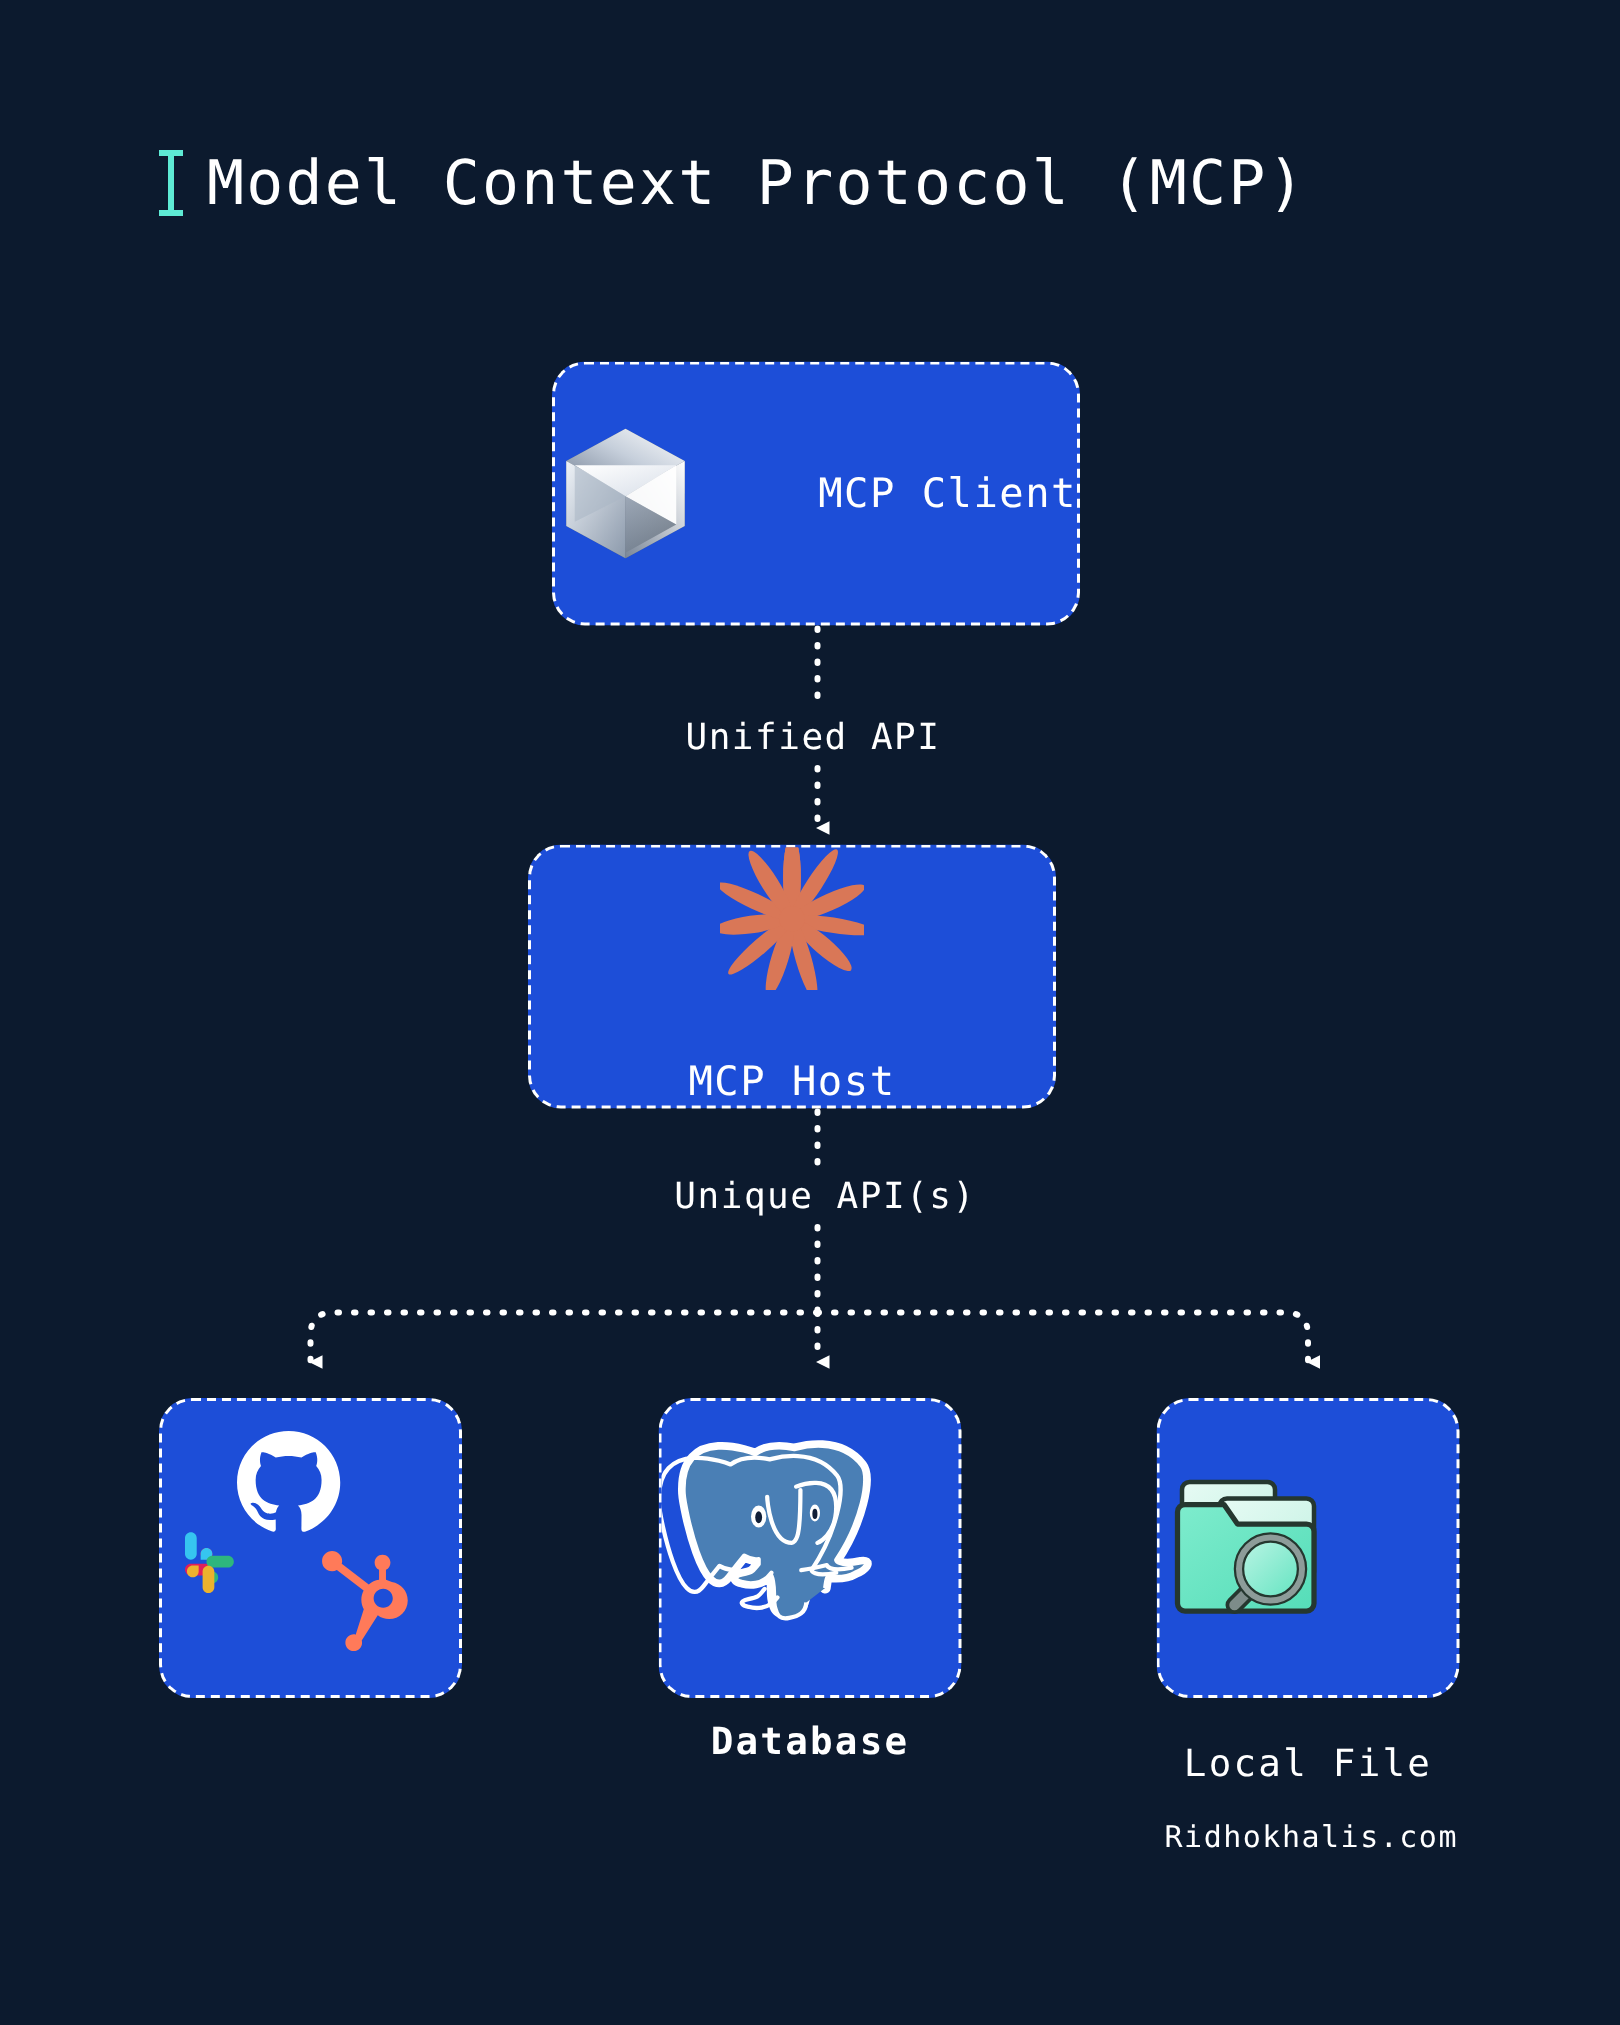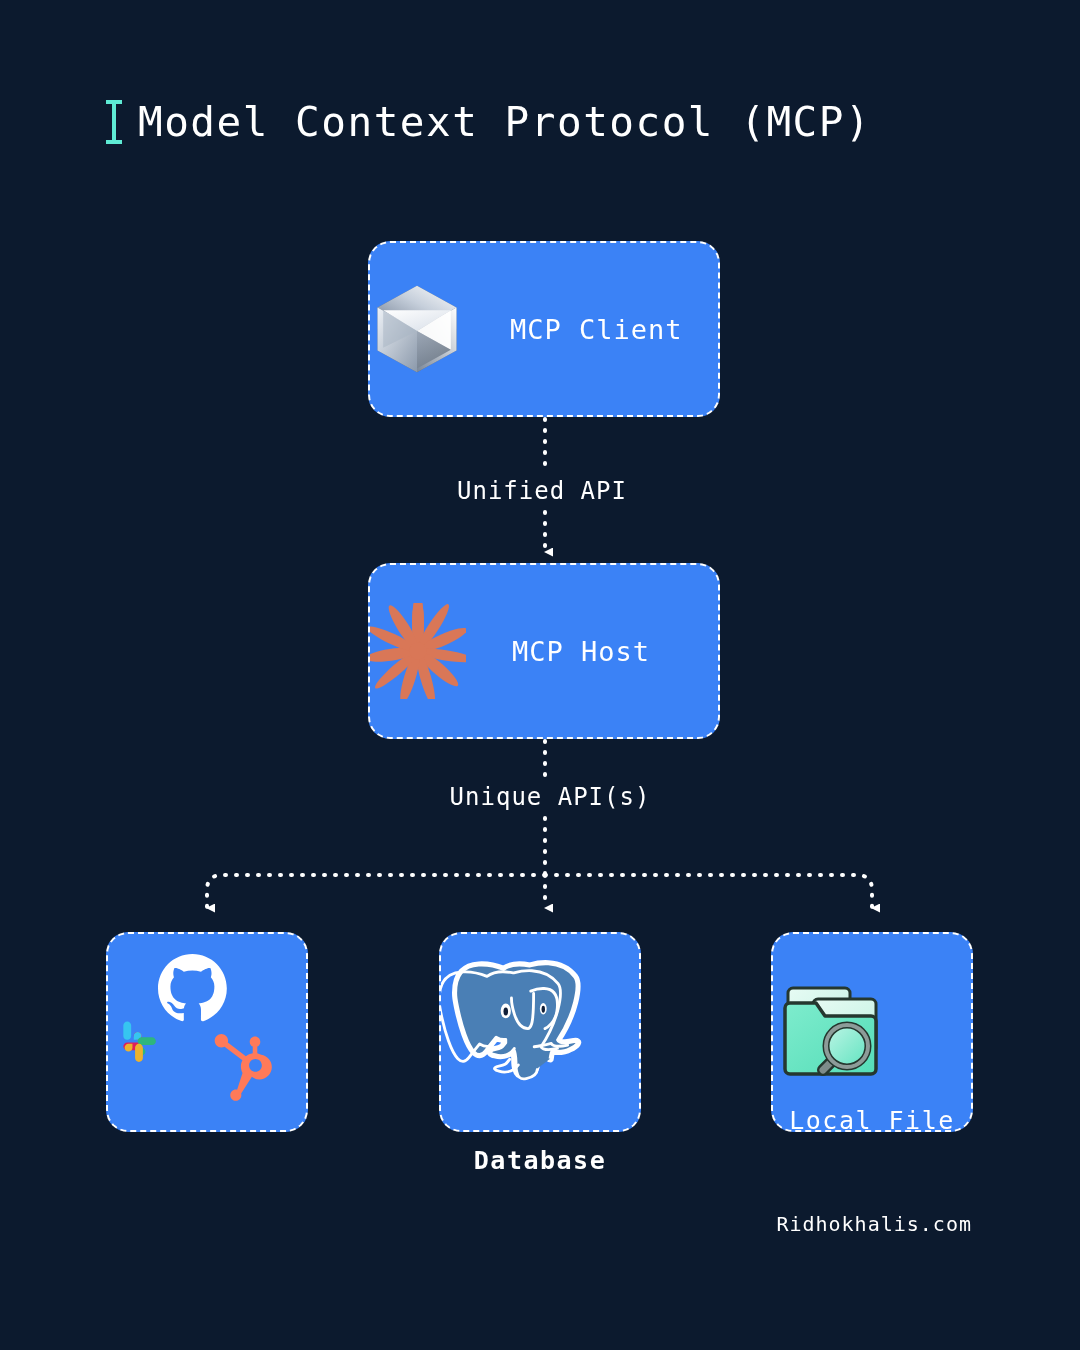--- a/index.html
+++ b/index.html
@@ -29,39 +29,39 @@
     letter-spacing:1.5px;
     color:#ffffff;
     font-family:"DejaVu Sans Mono","Liberation Mono",monospace;
     white-space:nowrap;
     font-weight:400;
   }
 
   
   .node {
     position:absolute;
-    background:#3b82f6;
+    background:#1d4ed8;
     border:2px dashed #ffffff;
     border-radius:22px;
     display:flex;
     align-items:center;
-    justify-content:flex-start;
+    justify-content:space-between;
   }
   .node.wide { gap:46px; }
 
   .node-label {
     font-size:27px;
     color:#ffffff;
     letter-spacing:1px;
     white-space:nowrap;
     font-family:"DejaVu Sans Mono","Liberation Mono",monospace;
   }
 
   #node-mcp-client { left:368px; top:241px; width:352px; height:176px; }
-  #node-mcp-host   { left:368px; top:563px; width:352px; height:176px; }
+  #node-mcp-host   { left:352px; top:563px; width:352px; height:176px;flex-direction:column; }
 
   .leaf-node { width:202px; height:200px; }
   #node-web-api   { left:106px; top:932px; }
   #node-database  { left:439px; top:932px; }
   #node-localfile { left:771px; top:932px; }
 
   
   .edge-label {
     position:absolute;
     font-size:24px;
@@ -79,21 +79,21 @@
     position:absolute;
     font-size:25px;
     color:#ffffff;
     letter-spacing:1.5px;
     text-align:center;
     white-space:nowrap;
     font-family:"DejaVu Sans Mono","Liberation Mono",monospace;
   }
   #caption-web-api   { left:106px; top:1146px; width:202px; }
   #caption-database  { left:439px; top:1146px; width:202px;font-weight:bold; }
-  #caption-localfile { left:771px; top:1106px; width:202px; }
+  #caption-localfile { left:771px; top:1161px; width:202px; }
 
   
   #watermark {
     position:absolute;
     right:108px; top:1212px;
     font-size:20px;
     color:#ffffff;
     letter-spacing:1px;
     font-family:"DejaVu Sans Mono","Liberation Mono",monospace;
   }

